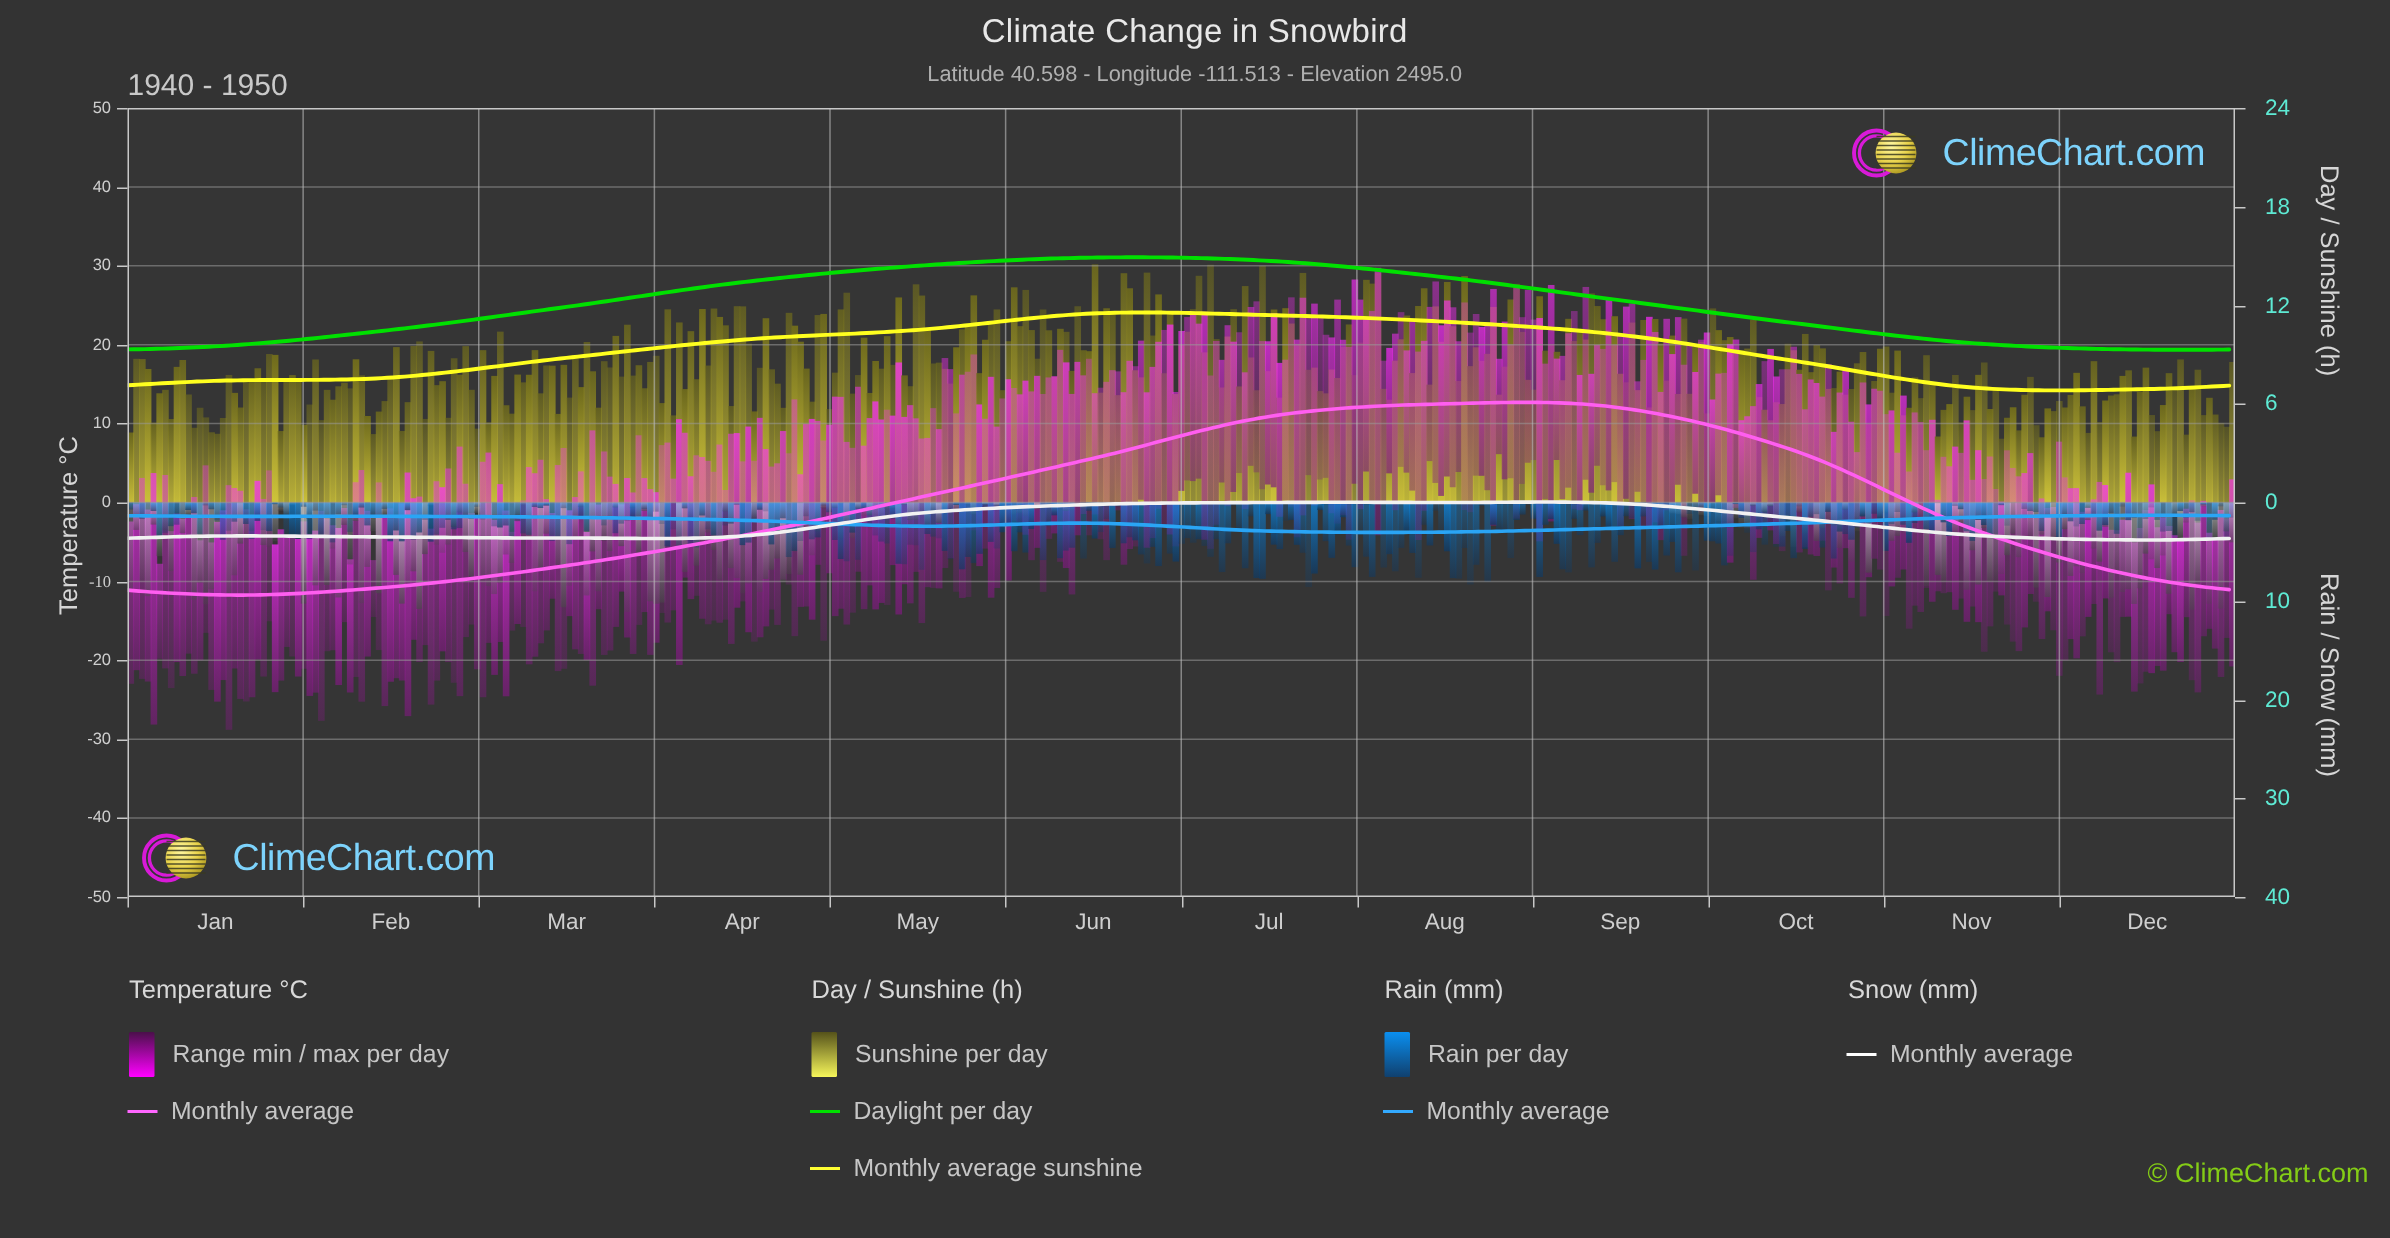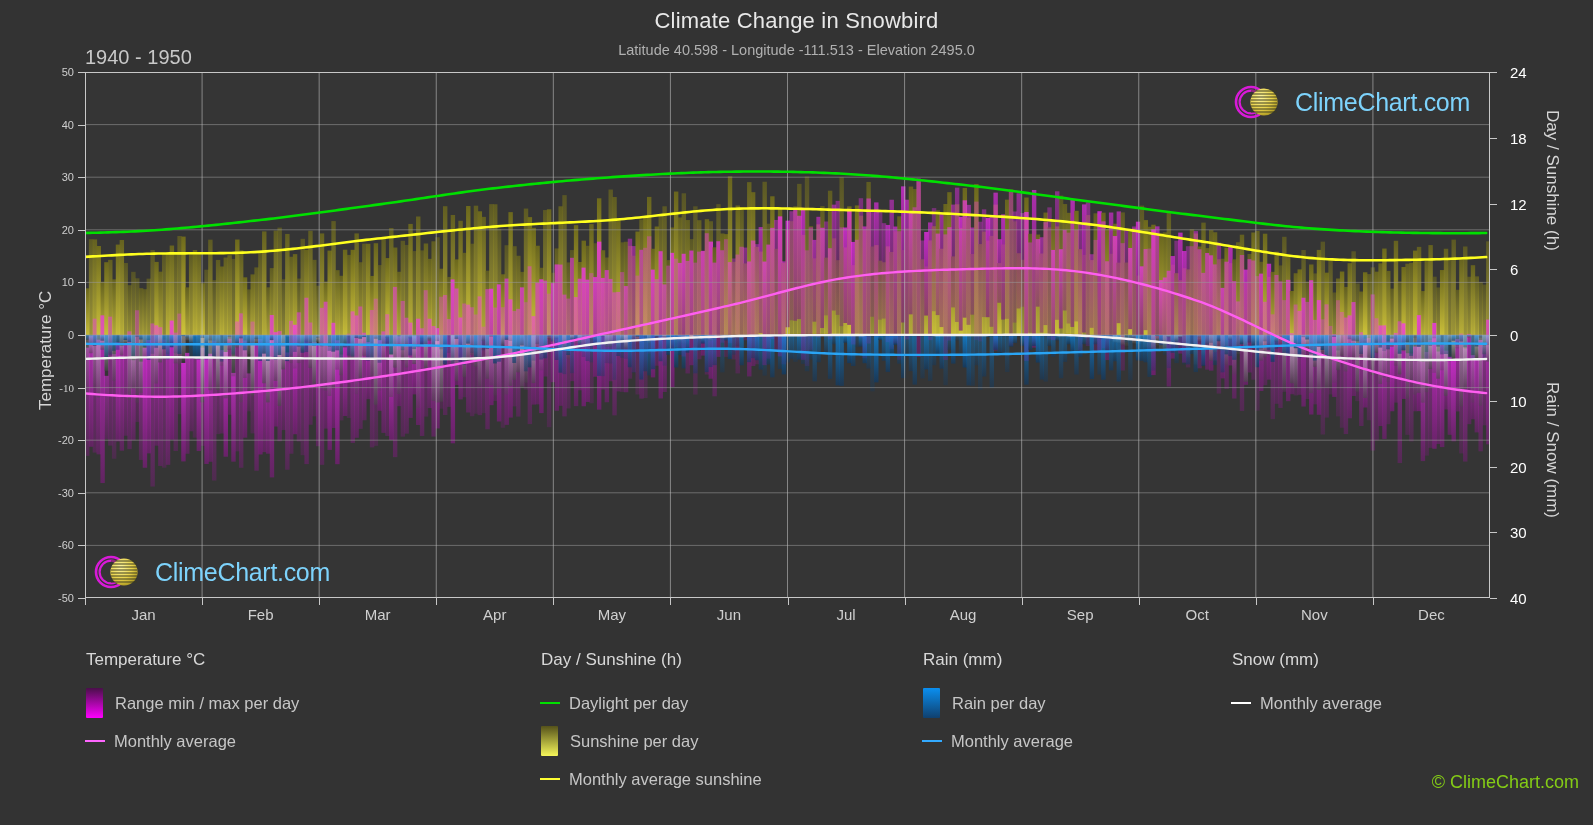--- a/index.html
+++ b/index.html
@@ -40,21 +40,21 @@
     border-bottom:1.5px solid #c8c8c8;
     box-sizing:border-box;pointer-events:none;
   }
 
   
   .ytick{
     position:absolute;width:60px;text-align:right;font-size:11px;color:#cfcfcf;
     transform:translateY(-50%);
   }
   .ytickR{
-    position:absolute;width:46px;text-align:left;font-size:15px;color:#ffffff;
+    position:absolute;width:46px;text-align:left;font-size:15px;color:#5eead4;
     transform:translateY(-50%);
   }
   .ticko{position:absolute;width:7px;height:1px;background:#c8c8c8;}
   .ytitle{
     position:absolute;font-size:17px;color:#d6d6d6;
     transform-origin:0 0;white-space:nowrap;
   }
   .xtick{
     position:absolute;top:606px;font-size:15px;color:#cfcfcf;
     text-align:center;width:90px;transform:translateX(-45px);
@@ -1510,21 +1510,21 @@
     <div class="ytick" style="left: 14px; top: 282.4px;">10</div>
     <div class="ticko" style="left: 78px; top: 282.4px;"></div>
     <div class="ytick" style="left: 14px; top: 335px;">0</div>
     <div class="ticko" style="left: 78px; top: 335px;"></div>
     <div class="ytick" style="left: 14px; top: 387.6px; font-family: Liberation Serif, serif;">-10</div>
     <div class="ticko" style="left: 78px; top: 387.6px;"></div>
     <div class="ytick" style="left: 14px; top: 440.2px;">-20</div>
     <div class="ticko" style="left: 78px; top: 440.2px;"></div>
     <div class="ytick" style="left: 14px; top: 492.8px;">-30</div>
     <div class="ticko" style="left: 78px; top: 492.8px;"></div>
-    <div class="ytick" style="left: 14px; top: 545.4px;">-60</div>
+    <div class="ytick" style="left: 14px; top: 545.4px;">-40</div>
     <div class="ticko" style="left: 78px; top: 545.4px;"></div>
     <div class="ytick" style="left: 14px; top: 598px;">-50</div>
     <div class="ticko" style="left: 78px; top: 598px;"></div>
   </div>
 <div id="axis-right">
     <div class="ytickR" style="left: 1510px; top: 72px;">24</div>
     <div class="ticko" style="left: 1490px; top: 72px;"></div>
     <div class="ytickR" style="left: 1510px; top: 137.75px;">18</div>
     <div class="ticko" style="left: 1490px; top: 137.75px;"></div>
     <div class="ytickR" style="left: 1510px; top: 203.5px;">12</div>
@@ -1631,26 +1631,26 @@
         <span class="lg-label">Range min / max per day</span>
       </div>
       <div class="lg-row">
         <div class="lg-line" style="border-top-color: rgb(255, 102, 255);"></div>
         <span class="lg-label">Monthly average</span>
       </div>
     </div>
   <div class="lg-col" id="lg-daysun" style="left:541px;">
       <div class="lg-head">Day / Sunshine (h)</div>
       <div class="lg-row">
+        <div class="lg-swatch" style="background: linear-gradient(rgb(85, 82, 26), rgb(246, 246, 90));"></div>
+        <span class="lg-label">Sunshine per day</span>
+      </div>
+      <div class="lg-row">
         <div class="lg-line" style="border-top-color: rgb(0, 224, 0);"></div>
         <span class="lg-label">Daylight per day</span>
-      </div>
-      <div class="lg-row">
-        <div class="lg-swatch" style="background: linear-gradient(rgb(85, 82, 26), rgb(246, 246, 90));"></div>
-        <span class="lg-label">Sunshine per day</span>
       </div>
       <div class="lg-row">
         <div class="lg-line" style="border-top-color: rgb(255, 255, 51);"></div>
         <span class="lg-label">Monthly average sunshine</span>
       </div>
     </div>
   <div class="lg-col" id="lg-rain" style="left:923px;">
       <div class="lg-head">Rain (mm)</div>
       <div class="lg-row">
         <div class="lg-swatch" style="background: linear-gradient(rgb(10, 143, 240), rgb(16, 64, 110));"></div>

